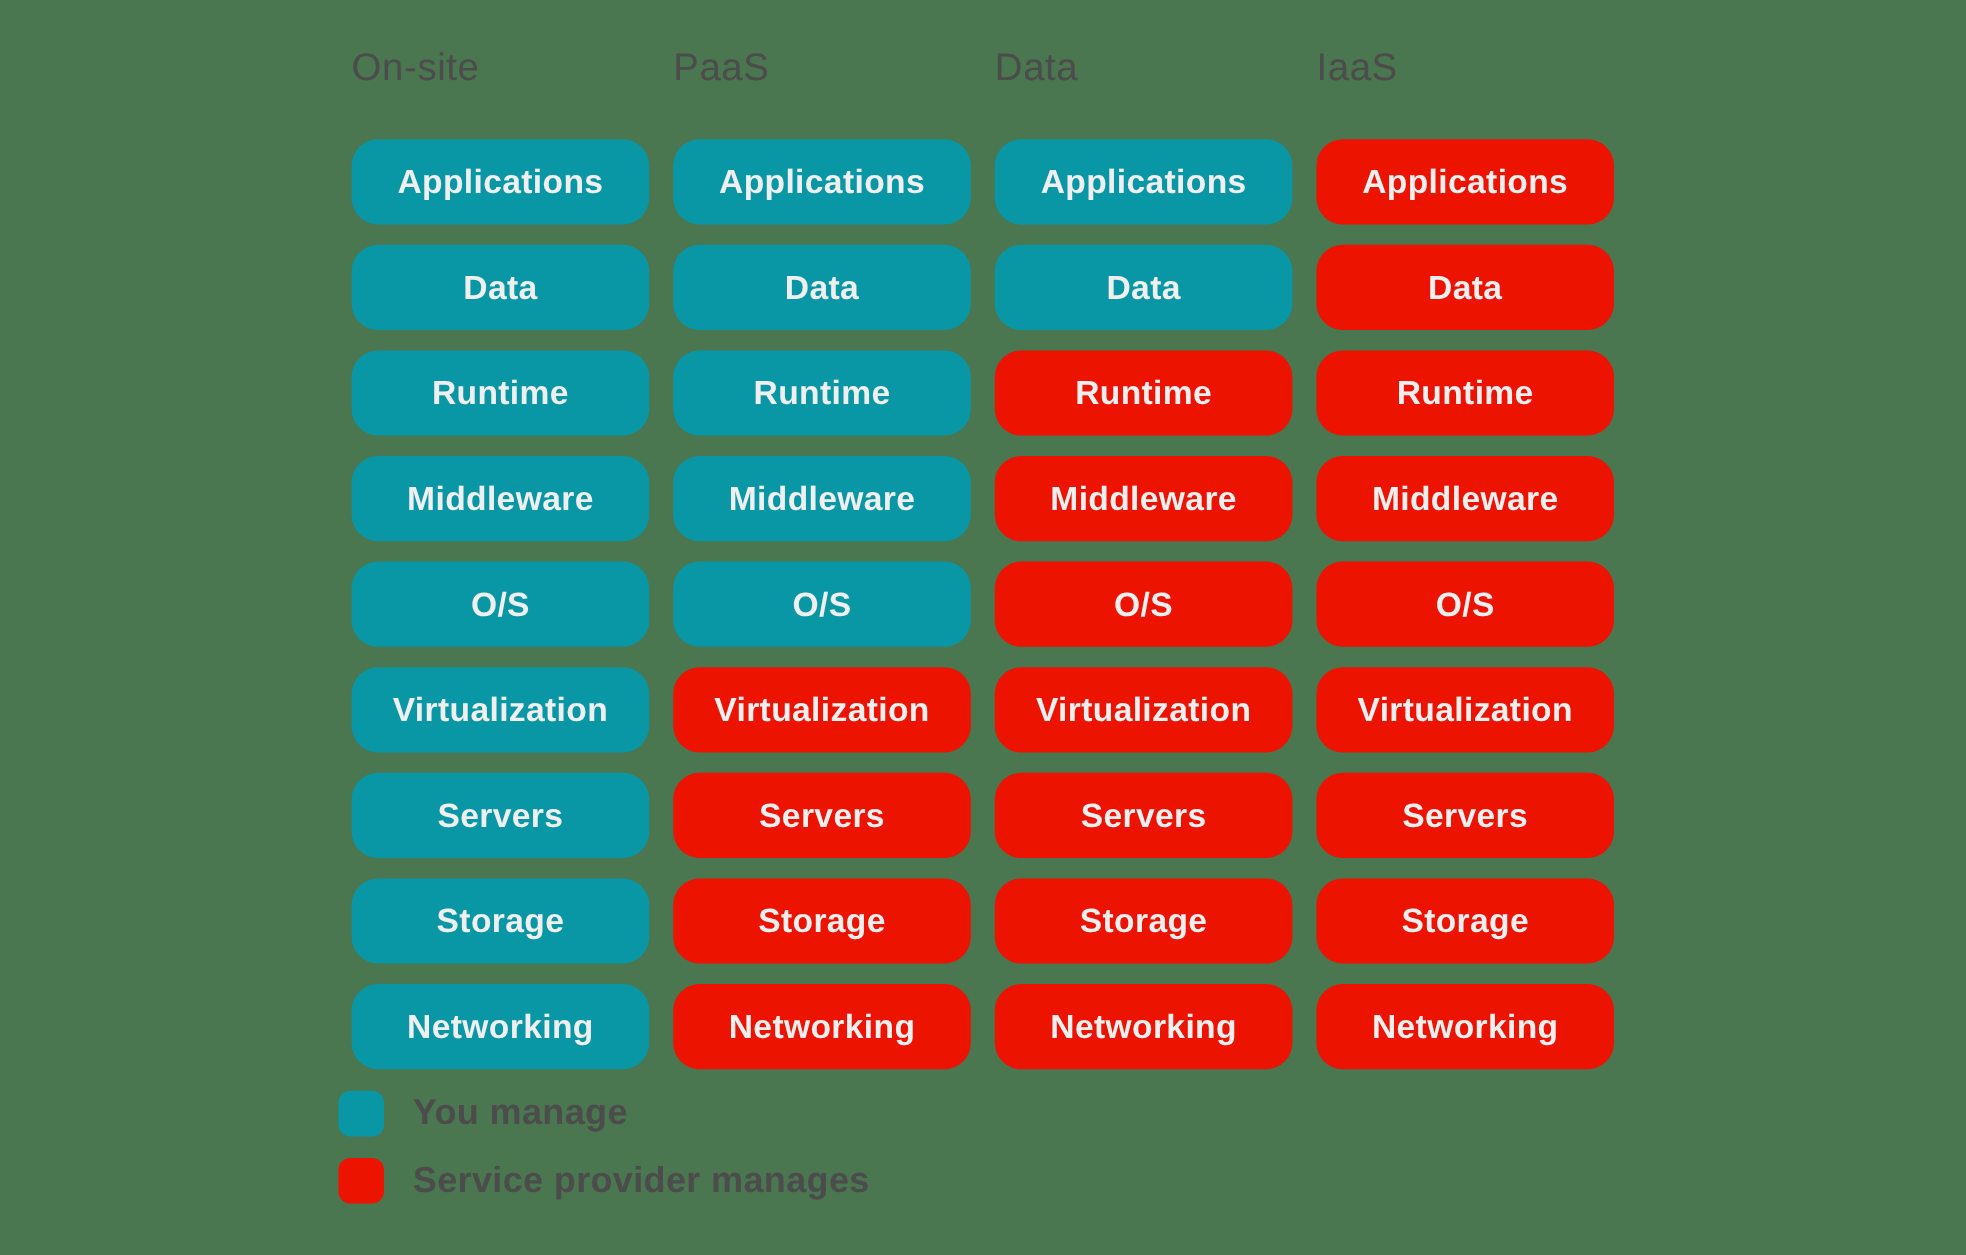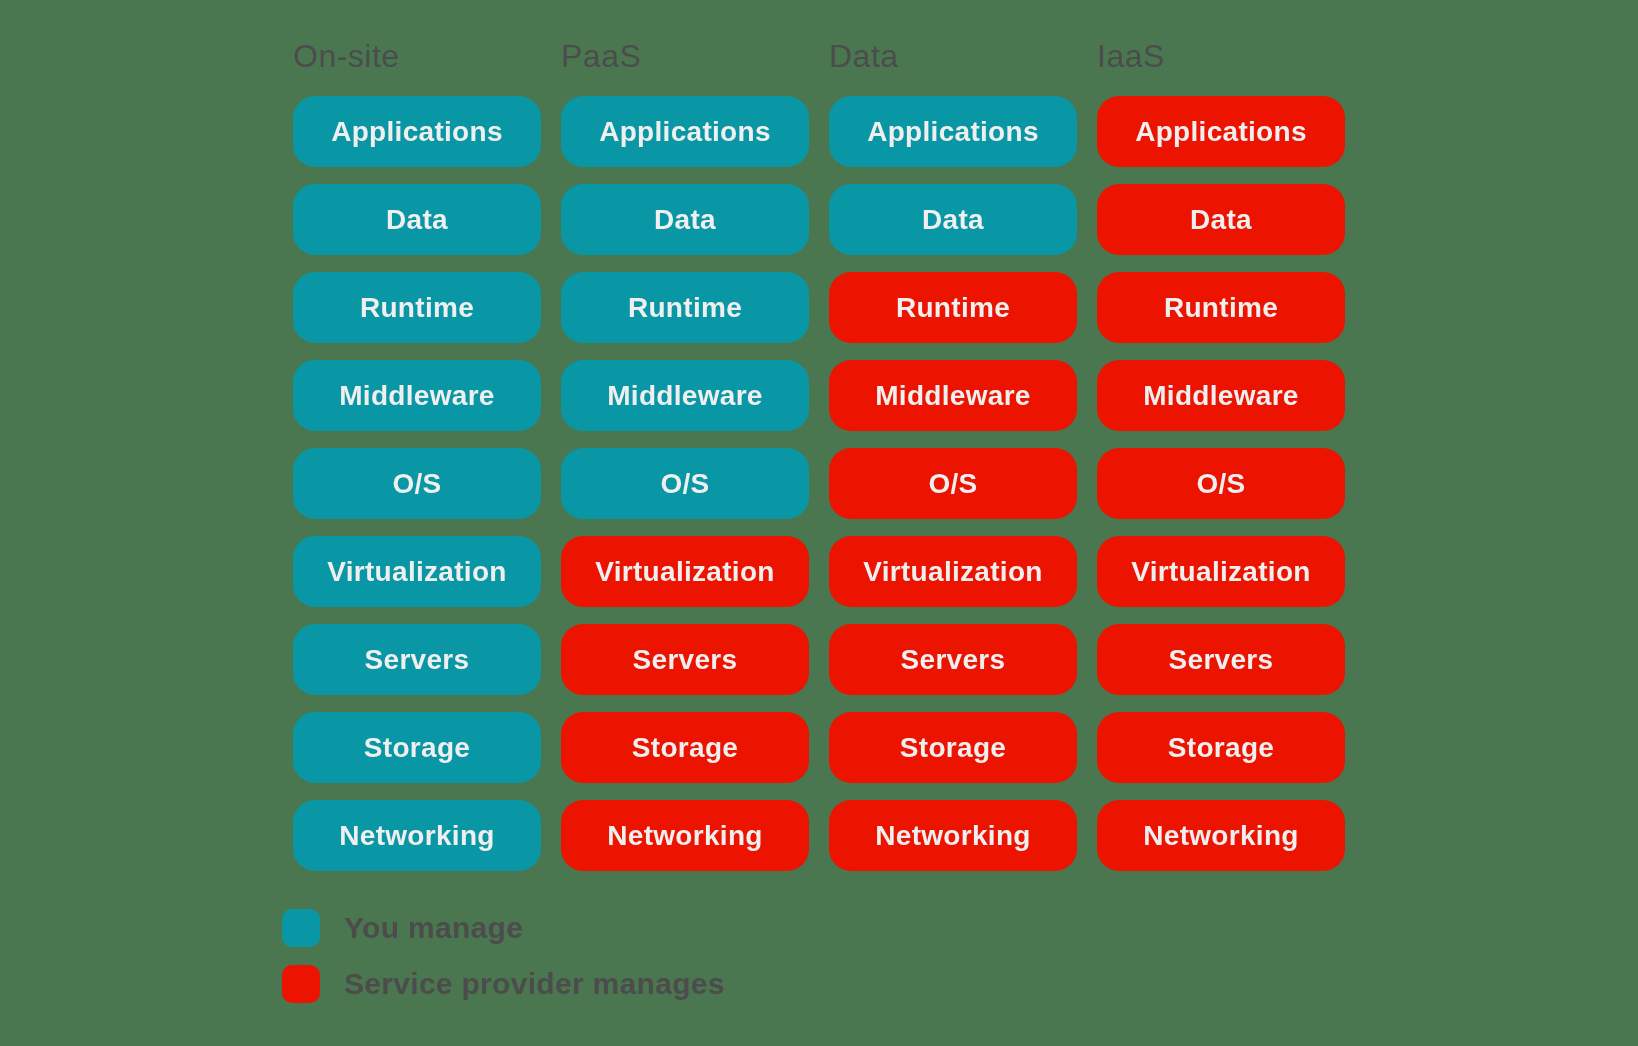--- a/index.html
+++ b/index.html
@@ -27,21 +27,21 @@
     height: 60px;
     line-height: 60px;
     text-align: left;
     font-size: 32px;
     font-weight: normal;
     letter-spacing: 0.5px;
   }
   .grid {
     position: absolute;
     left: 293px;
-    top: 96px;
+    top: 116px;
     display: grid;
     grid-auto-flow: column;
     grid-template-columns: repeat(4, 248px);
     grid-template-rows: repeat(9, 71px);
     column-gap: 20px;
     row-gap: 17px;
   }
   .cell {
     border-radius: 22px;
     display: flex;

